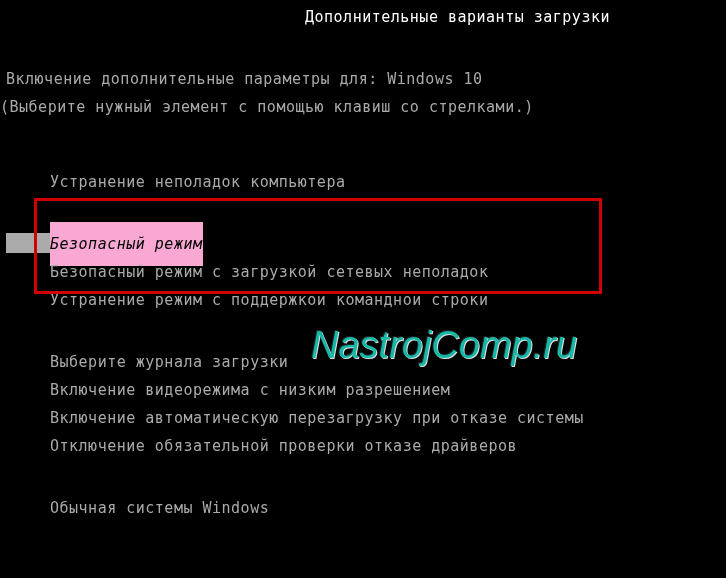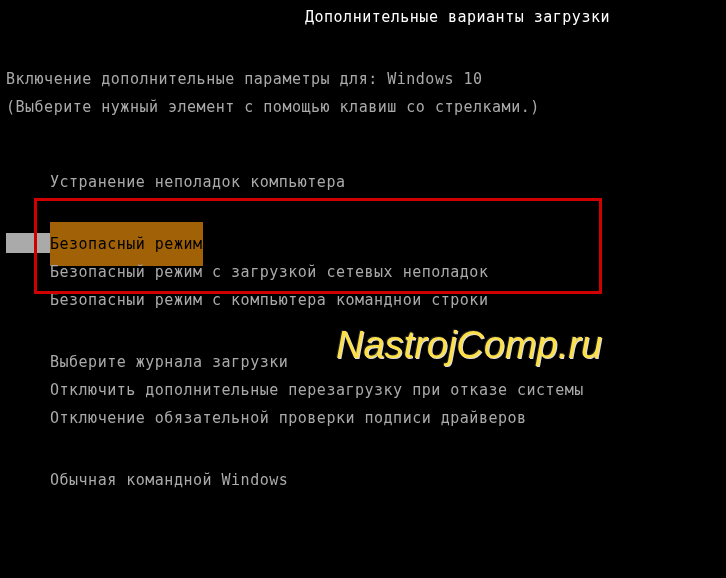--- a/index.html
+++ b/index.html
@@ -34,21 +34,21 @@
     position: absolute;
     top: 72px;
     left: 6px;
     white-space: pre;
   }
   .prompt-line .osname { color: #aaaaaa; text-align: right; }
   .hint-line {
     color: #aaaaaa;
     position: absolute;
     top: 100px;
-    left: 6px;
+    left: 0;
     white-space: pre;
   }
   .options {
     position: absolute;
     top: 168px;
     left: 6px;
   }
   .opt {
     white-space: pre;
     color: #aaaaaa;
@@ -59,43 +59,44 @@
   }
   .opt.selected {
     color: #000;
   }
   .opt.selected .pre-pad {
     position: absolute;
     left: 0; top: 3px; height: 20px; width: 44px;
     background: #aaaaaa;
   }
   .opt.selected .txt-bg {
-    background: #a16207;
+    background: #f9a8d4;
     padding: 13px 0;
+    font-style: italic;
   }
   .group-gap { height: 34px; }
   .red-box {
     position: absolute;
     border: 3px solid #d00000;
     left: 34px;
     top: 198px;
     width: 568px;
     height: 96px;
     pointer-events: none;
     z-index: 5;
   }
   .watermark {
     position: absolute;
     top: 326px;
-    left: 336px;
+    left: 311px;
     font-family: "Trebuchet MS", "Segoe UI", sans-serif;
     font-size: 38px;
     font-style: italic;
     font-weight: 500;
-    color: #fde047;
+    color: #14b8a6;
     text-shadow: 1px 1px 0 #ddd, -1px -1px 0 #222;
     pointer-events: none;
     letter-spacing: 0px;
     z-index: 10;
   }
 </style>
 </head>
 <body>
 
 <div class="screen">
@@ -107,31 +108,32 @@
   <div class="hint-line">(Выберите нужный элемент с помощью клавиш со стрелками.)</div>
 
   <div class="options">
 
     <div class="opt"><span>Устранение неполадок компьютера</span></div>
 
     <div class="group-gap"></div>
 
     <div class="opt selected"><span class="pre-pad"></span><span class="txt-bg">Безопасный режим</span></div>
     <div class="opt"><span>Безопасный режим с загрузкой сетевых неполадок</span></div>
-    <div class="opt"><span>Безопасный режим с компьютера командной строки</span></div>
+    <div class="opt"><span>Устранение режим с поддержкой командной строки</span></div>
 
     <div class="group-gap"></div>
 
     <div class="opt"><span>Выберите журнала загрузки</span></div>
-    <div class="opt"><span>Отключить дополнительные перезагрузку при отказе системы</span></div>
-    <div class="opt"><span>Отключение обязательной проверки подписи драйверов</span></div>
+    <div class="opt"><span>Включение видеорежима с низким разрешением</span></div>
+    <div class="opt"><span>Включение автоматическую перезагрузку при отказе системы</span></div>
+    <div class="opt"><span>Отключение обязательной проверки отказе драйверов</span></div>
 
     <div class="group-gap"></div>
 
-    <div class="opt"><span>Обычная командной Windows</span></div>
+    <div class="opt"><span>Обычная системы Windows</span></div>
 
   </div>
 
   <div class="red-box"></div>
 
   <div class="watermark">NastrojComp.ru</div>
 
 </div>
 
 </body></html>

